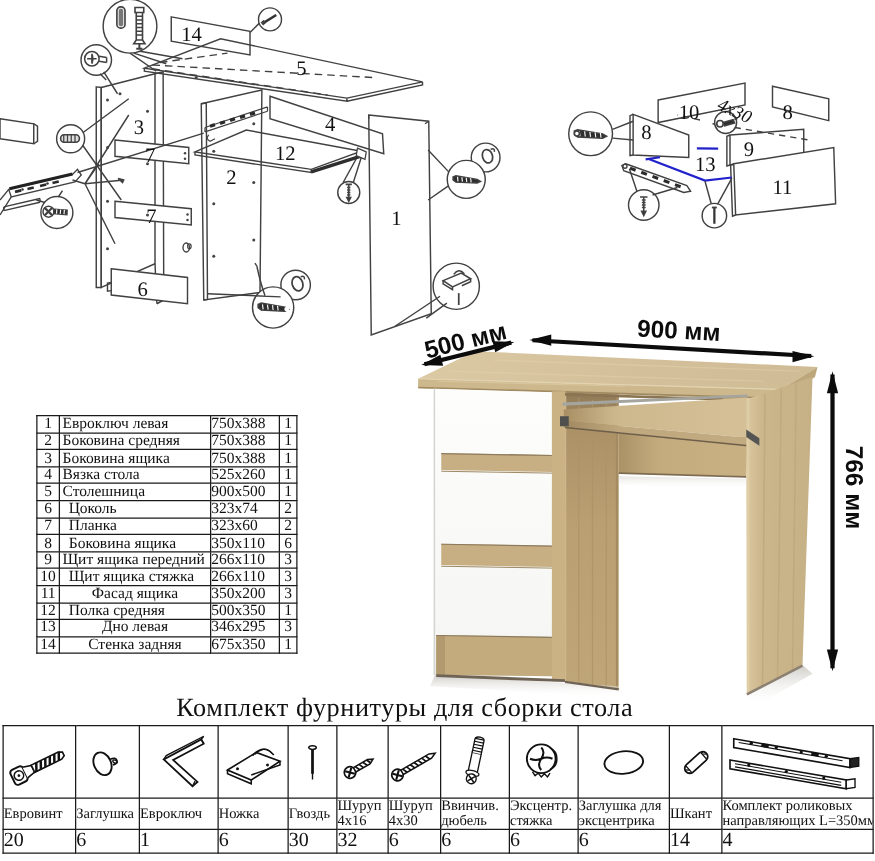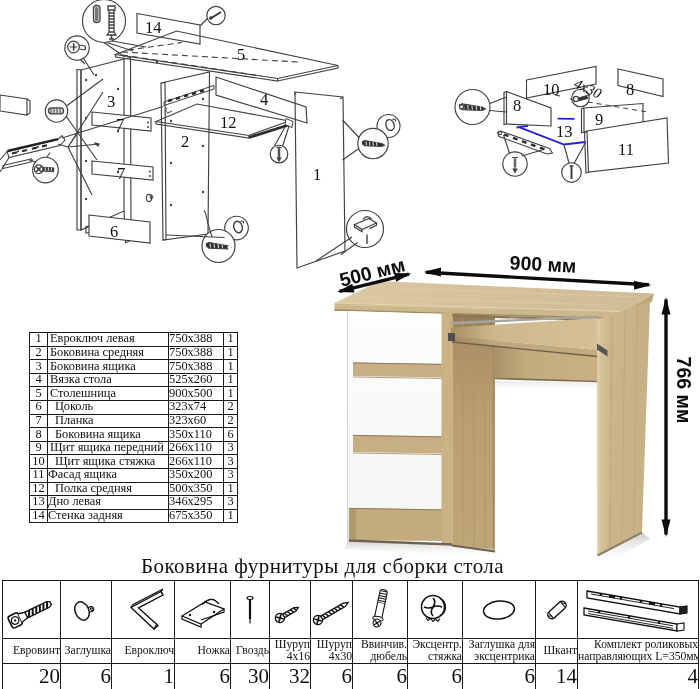--- a/index.html
+++ b/index.html
@@ -6,26 +6,26 @@
 body{position:relative;font-family:"Liberation Serif",serif;color:#111}
 #art{position:absolute;left:0;top:0}
 #title{position:absolute;left:141px;top:554px;font-size:21px;letter-spacing:0.45px;white-space:nowrap}
 #parts{position:absolute;left:29px;top:332px;border-collapse:collapse}
 #parts td{border:1.6px solid #1a1a1a;font-size:12.4px;line-height:11.9px;padding:0;white-space:nowrap;height:13.6px}
 #parts td.n{width:18px;text-align:center}
 #parts td.nm{width:121px;padding-left:2px}
 #parts td.sz{width:55px;}
 #parts td.q{width:14px;text-align:center}
 #parts td.i1{padding-left:7px}
-#parts tr.c td.nm{text-align:left;padding-left:0}
+#parts tr.c td.nm{text-align:center;padding-left:0}
 #hw{position:absolute;left:2px;top:580px;border-collapse:collapse;table-layout:fixed;width:696px}
-#hw td{border:1.8px solid #1a1a1a;text-align:right;vertical-align:middle;padding:0;overflow:hidden}
+#hw td{border:1.8px solid #1a1a1a;text-align:left;vertical-align:middle;padding:0;overflow:hidden}
 #hw tr.ic td{height:58px}
 #hw tr.nm td{height:25px;font-size:11.6px;line-height:11.8px;white-space:nowrap}
-#hw tr.ct td{height:19px;font-size:21px}
+#hw tr.ct td{height:19px;font-size:16px}
 #hw td.sm{font-size:10.9px}
 #hw svg{display:block;margin:0 auto}
 </style></head>
 <body>
 <svg id="art" width="700" height="689" viewBox="0 0 700 689">
 <defs>
 <linearGradient id="wtop" x1="0" y1="0" x2="1" y2="0">
 <stop offset="0" stop-color="#dbc9a4"></stop>
         <stop offset="0.5" stop-color="#d4c19c"></stop>
         <stop offset="1" stop-color="#cfbb94"></stop>
@@ -377,21 +377,21 @@
 <polygon points="337,292 354.5,292.5 352.3,283.8"></polygon>
 <polygon points="411.5,273.5 394,273 396.2,281.7"></polygon>
 <text x="372.5" y="279" font-size="19.5" text-anchor="middle" transform="rotate(-14 372.5 273)">500 мм</text>
 
 <line x1="666" y1="299.5" x2="666" y2="534.5" stroke="#0c0c0c" stroke-width="3.4"></line>
 <polygon points="666,297 661.5,314.5 670.5,314.5"></polygon>
 <polygon points="666,537 661.5,519.5 670.5,519.5"></polygon>
 <text x="677" y="390" font-size="19.5" text-anchor="middle" transform="rotate(90 677 390)">766 мм</text>
 </g>
 </svg>
-<div id="title">Боковина фурнитуры для сборки стола</div>
+<div id="title">Комплект фурнитуры для сборки стола</div>
 <table id="parts">
 <tbody>
       <tr>
         <td class="n">1</td>
         <td class="nm">Евроключ левая</td>
         <td class="sz">750х388</td>
         <td class="q">1</td>
       </tr>
 <tr>
         <td class="n">2</td>

